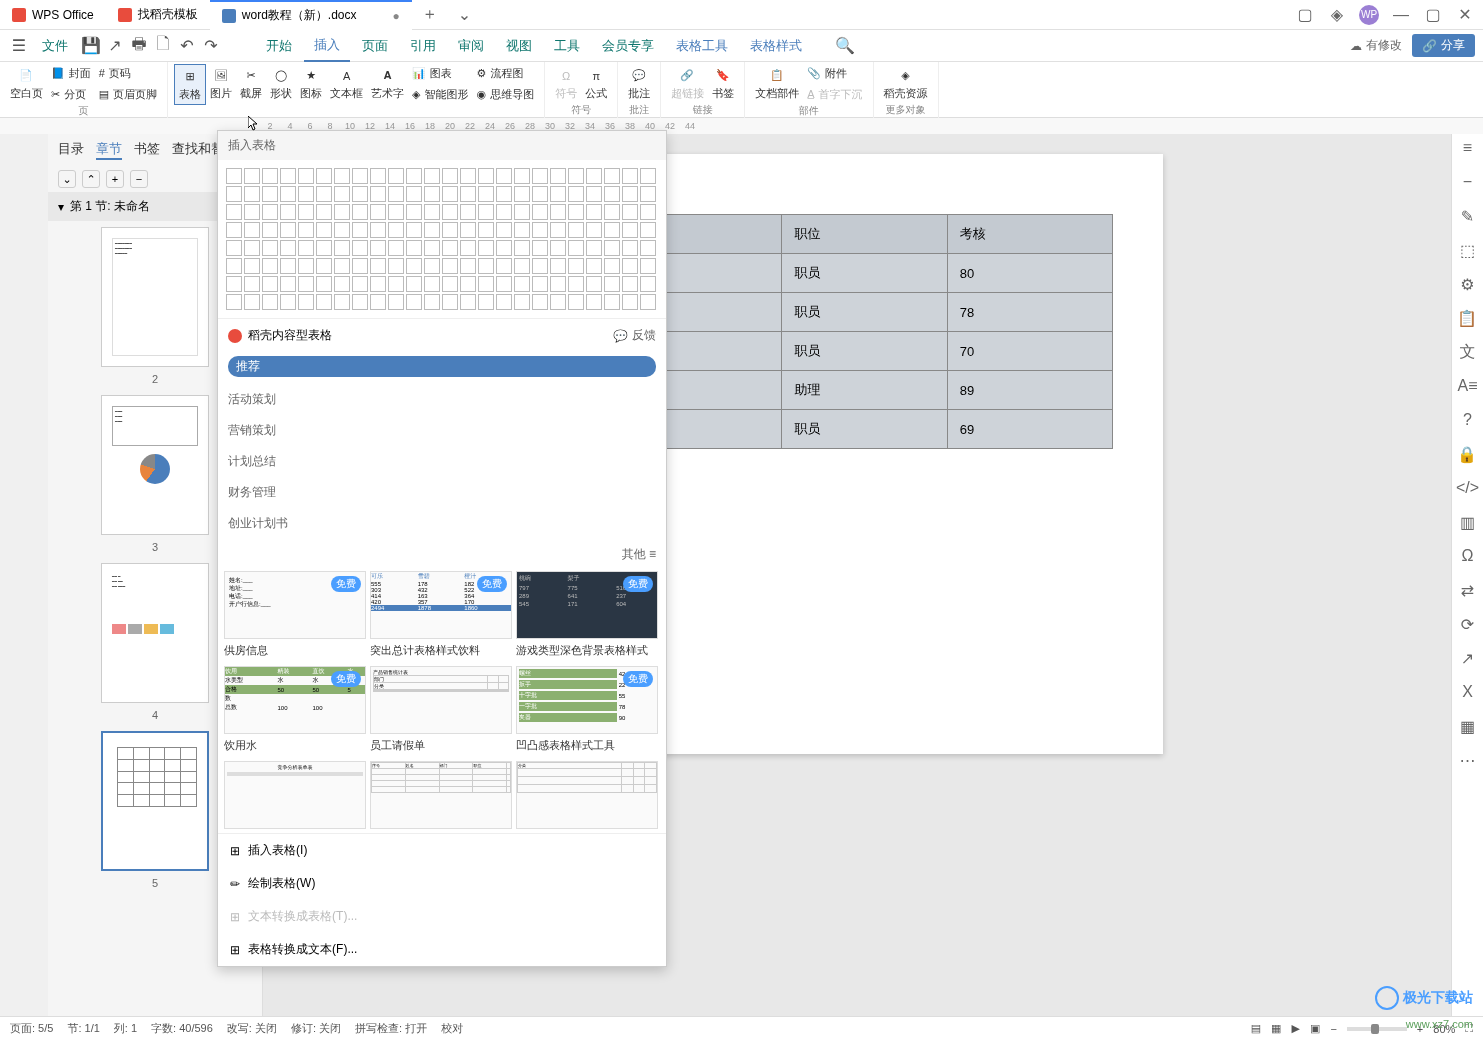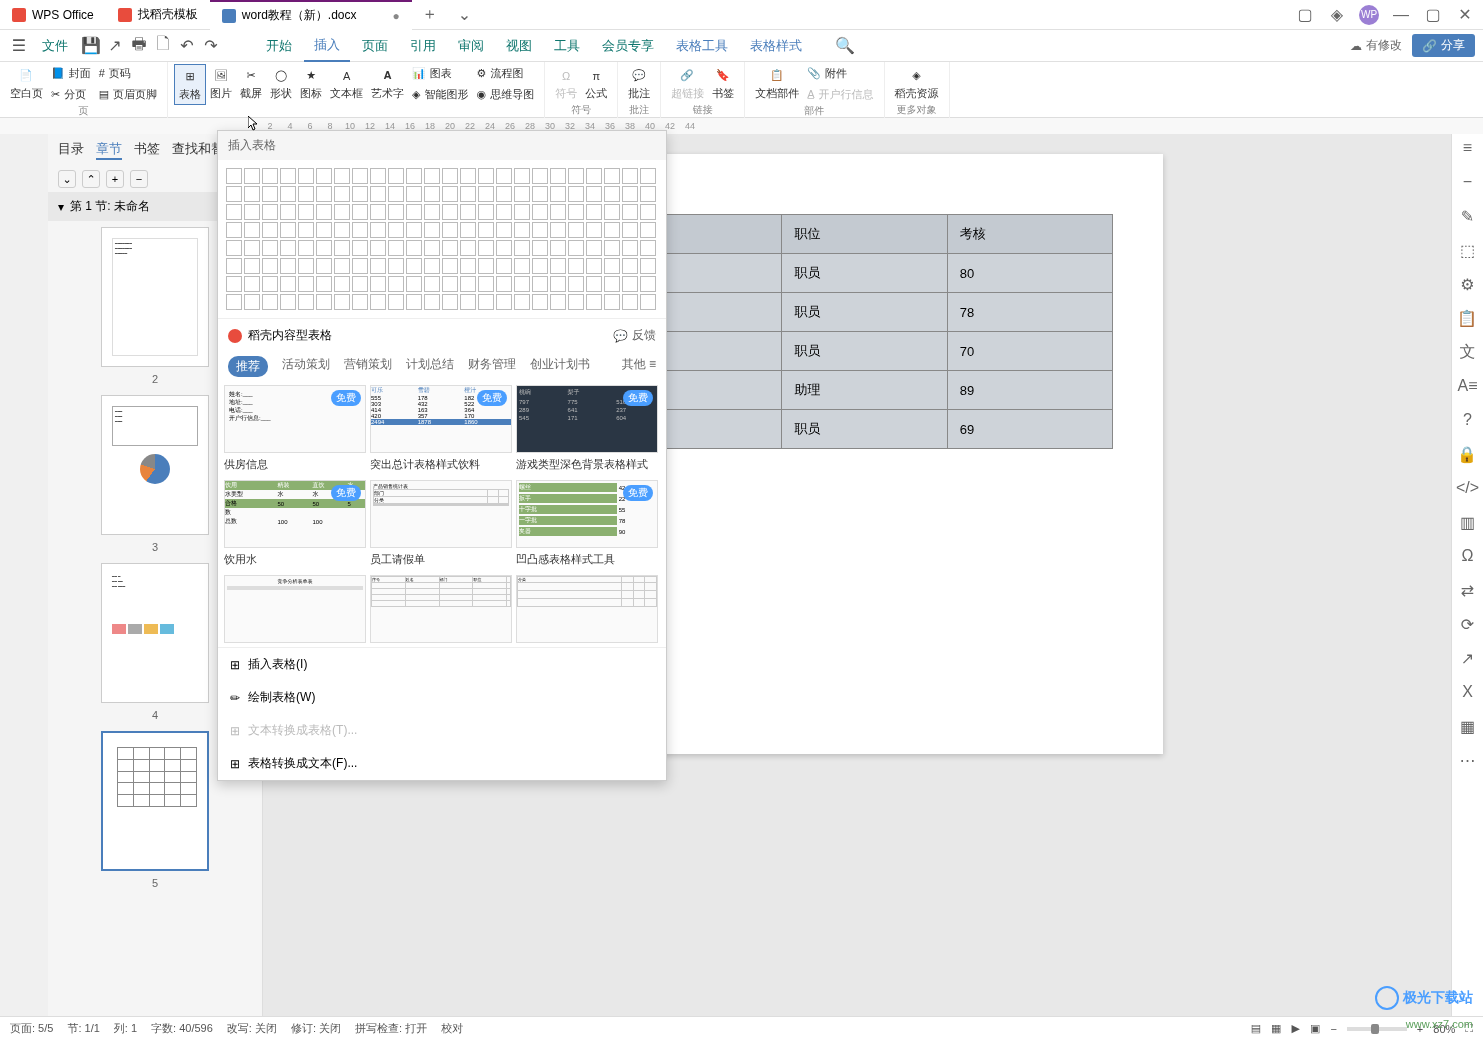--- a/index.html
+++ b/index.html
@@ -1,21 +1,21 @@
 <!DOCTYPE html>
 <html><head>
 <meta charset="utf-8">
 <style>
 * { margin: 0; padding: 0; box-sizing: border-box; font-family: "Microsoft YaHei", sans-serif; }
 body { background: #f0f0f0; width: 1483px; height: 1040px; overflow: hidden; position: relative; }
 
 
 .titlebar { height: 30px; background: #fff; display: flex; align-items: center; border-bottom: 1px solid #e0e0e0; }
 .tab { display: flex; align-items: center; padding: 0 12px; height: 30px; font-size: 12px; gap: 6px; cursor: pointer; }
-.tab.active { background: #fff; border-top: 2px solid #701a75; }
+.tab.active { background: #fff; border-top: 2px solid #3b82f6; }
 .tab-icon { width: 14px; height: 14px; border-radius: 2px; }
 .tab-icon.wps { background: #e84c3d; }
 .tab-icon.docer { background: #e84c3d; }
 .tab-icon.word { background: #4a7ebb; }
 .tab-add { padding: 0 10px; color: #666; }
 .titlebar-right { margin-left: auto; display: flex; align-items: center; gap: 12px; padding-right: 8px; }
 .tb-btn { width: 20px; height: 20px; display: flex; align-items: center; justify-content: center; color: #666; cursor: pointer; }
 .avatar { width: 20px; height: 20px; border-radius: 50%; background: #9b7fd4; color: #fff; font-size: 10px; display: flex; align-items: center; justify-content: center; }
 
 
@@ -64,21 +64,21 @@
 .page { background: #fff; width: 720px; margin: 20px auto; padding: 60px 50px; min-height: 600px; box-shadow: 0 2px 6px rgba(0,0,0,0.2); position: relative; }
 
 
 .table-dropdown { position: absolute; left: 217px; top: 130px; width: 450px; background: #fff; border: 1px solid #ccc; box-shadow: 0 4px 12px rgba(0,0,0,0.2); z-index: 100; }
 .td-header { padding: 6px 10px; font-size: 12px; color: #666; background: #f5f5f5; }
 .td-grid { padding: 8px; display: grid; grid-template-columns: repeat(24, 16px); gap: 2px; }
 .td-cell { width: 16px; height: 16px; border: 1px solid #bbb; background: #fff; cursor: pointer; }
 .td-templates-header { display: flex; justify-content: space-between; padding: 8px 10px; font-size: 12px; border-top: 1px solid #eee; }
 .td-templates-header .docer-icon { width: 14px; height: 14px; background: #e84c3d; border-radius: 50%; display: inline-block; }
 .td-feedback { display: flex; align-items: center; gap: 4px; color: #666; }
-.td-cats { display: flex; gap: 14px; padding: 4px 10px; font-size: 12px; }
+.td-cats { display: flex; gap: 14px; padding: 4px 10px; font-size: 12px; flex-direction: column; }
 .td-cat { cursor: pointer; color: #666; }
 .td-cat.active { background: #4a7ebb; color: #fff; padding: 2px 8px; border-radius: 10px; }
 .td-cat-other { margin-left: auto; }
 .td-gallery { display: flex; flex-wrap: wrap; gap: 4px; padding: 4px 6px; }
 .td-gitem { width: 142px; }
 .td-gthumb { width: 142px; height: 68px; border: 1px solid #ddd; position: relative; background: #fafafa; }
 .td-gthumb .free-tag { position: absolute; top: 4px; right: 4px; background: #4a9eff; color: #fff; font-size: 10px; padding: 1px 5px; border-radius: 8px; }
 .td-gtitle { font-size: 11px; color: #333; padding: 4px 0; }
 .td-actions { border-top: 1px solid #eee; }
 .td-action { padding: 8px 12px; font-size: 12px; display: flex; align-items: center; gap: 8px; cursor: pointer; }
@@ -294,21 +294,21 @@
           <div class="ribbon-icon">📋</div>
           <span>文档部件</span>
         </div>
       <div class="ribbon-col">
         <div class="ribbon-btn small">
             <span>📎</span>
             <span>附件</span>
           </div>
         <div class="ribbon-btn small" style="color:#bbb">
             <span>A̲</span>
-            <span>开户行信息</span>
+            <span>首字下沉</span>
           </div>
       </div>
     </div>
     <div class="ribbon-label">部件</div>
   </div>
 
   <div class="ribbon-group">
     <div class="ribbon-btn">
         <div class="ribbon-icon">◈</div>
         <span>稻壳资源</span>

